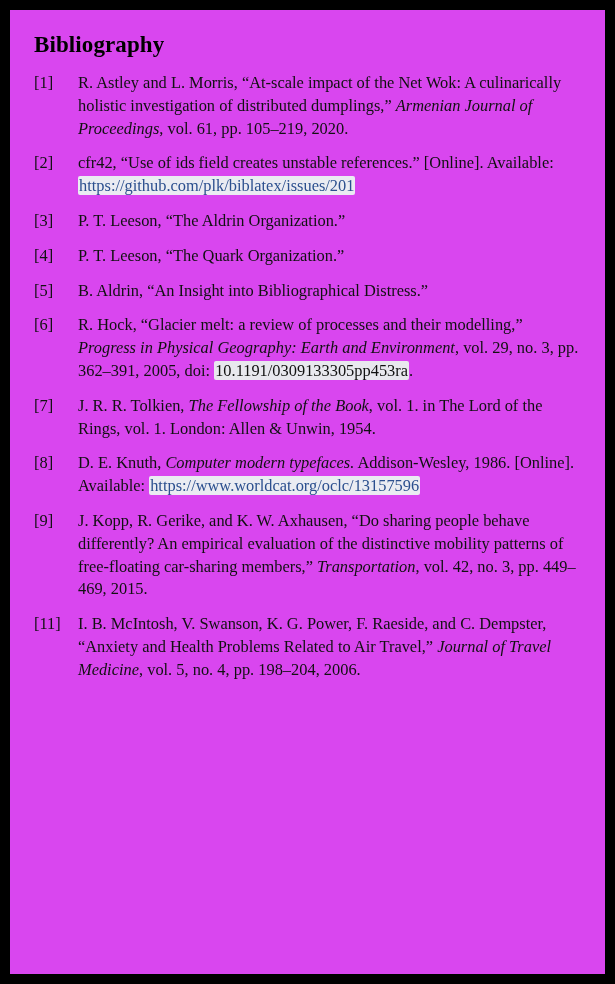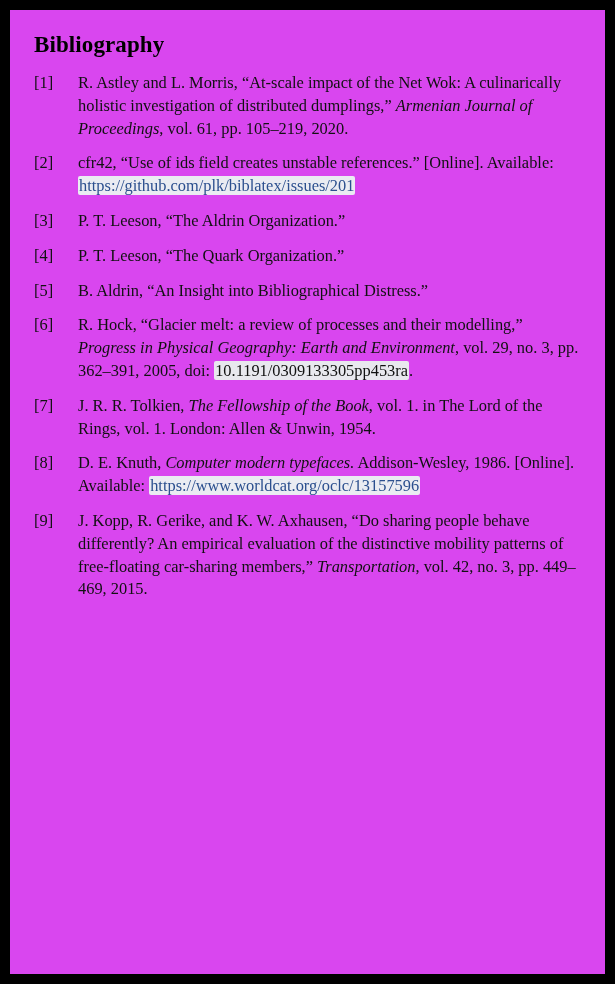--- a/index.html
+++ b/index.html
@@ -104,14 +104,18 @@
         <span class="bib-text"><span>J. R. R. Tolkien, </span><i class="it">The Fellowship of the Book</i><span>, vol. 1. in The Lord of the Rings, vol. 1. London: Allen &amp; Unwin, 1954.</span></span>
       </li>
       <li class="bib-entry">
         <span class="bib-label">[8]</span>
         <span class="bib-text"><span>D. E. Knuth, </span><i class="it">Computer modern typefaces.</i><span> Addison-Wesley, 1986. [Online].  Available: </span><a class="link" href="#">https://www.worldcat.org/oclc/13157596</a></span>
       </li>
       <li class="bib-entry">
         <span class="bib-label">[9]</span>
         <span class="bib-text"><span>J. Kopp, R. Gerike, and K. W. Axhausen, “Do sharing people behave differently? An empirical evaluation of the distinctive mobility patterns of free-floating car-sharing members,” </span><i class="it">Transportation</i><span>, vol. 42, no. 3, pp. 449–469, 2015.</span></span>
       </li>
+      <li class="bib-entry">
+        <span class="bib-label">[11]</span>
+        <span class="bib-text"><span>I. B. McIntosh, V. Swanson, K. G. Power, F. Raeside, and C. Dempster, “Anxiety and Health Problems Related to Air Travel,” </span><i class="it">Journal of Travel Medicine</i><span>, vol. 5, no. 4, pp. 198–204, 2006.</span></span>
+      </li>
     </ol>
 </div>
 
 </body></html>

